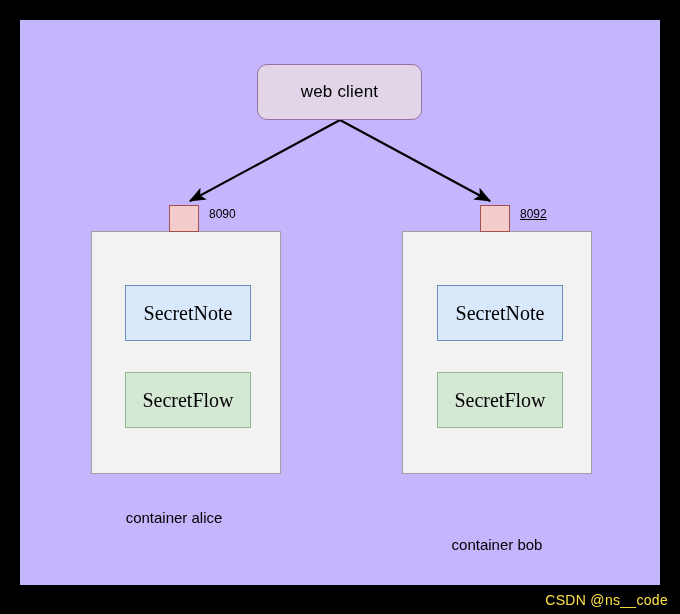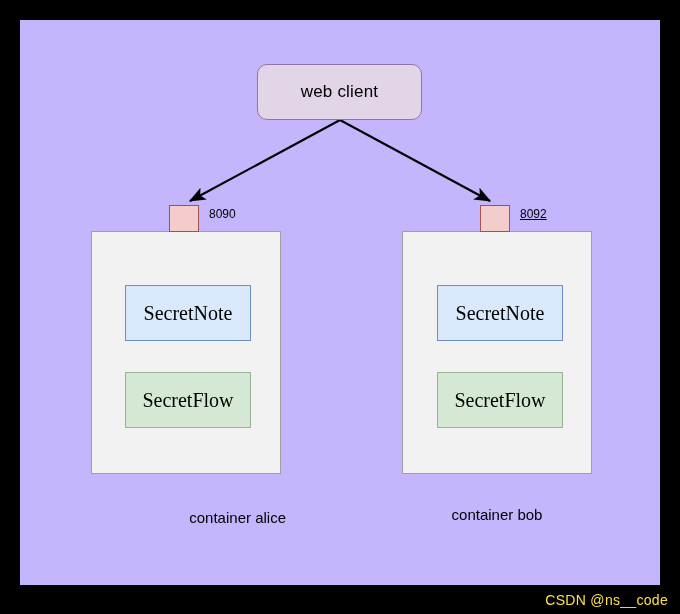--- a/index.html
+++ b/index.html
@@ -134,22 +134,22 @@
   #port-bob-label   { left: 500px; top: 187px; text-decoration: underline; }
 
   
   .caption {
     position: absolute;
     font-size: 15px;
     color: #000000;
     white-space: nowrap;
     text-align: center;
   }
-  #caption-alice { left: 76px; top: 489px; width: 190px; text-align: right; }
-  #caption-bob   { left: 382px; top: 486px; width: 190px; }
+  #caption-alice { left: 59px; top: 489px; width: 190px; }
+  #caption-bob   { left: 382px; top: 516px; width: 190px; }
 
   
   #watermark {
     position: absolute;
     right: 12px;
     bottom: 6px;
     font-size: 14px;
     color: #fde047;
     white-space: nowrap;
     letter-spacing: .3px;

